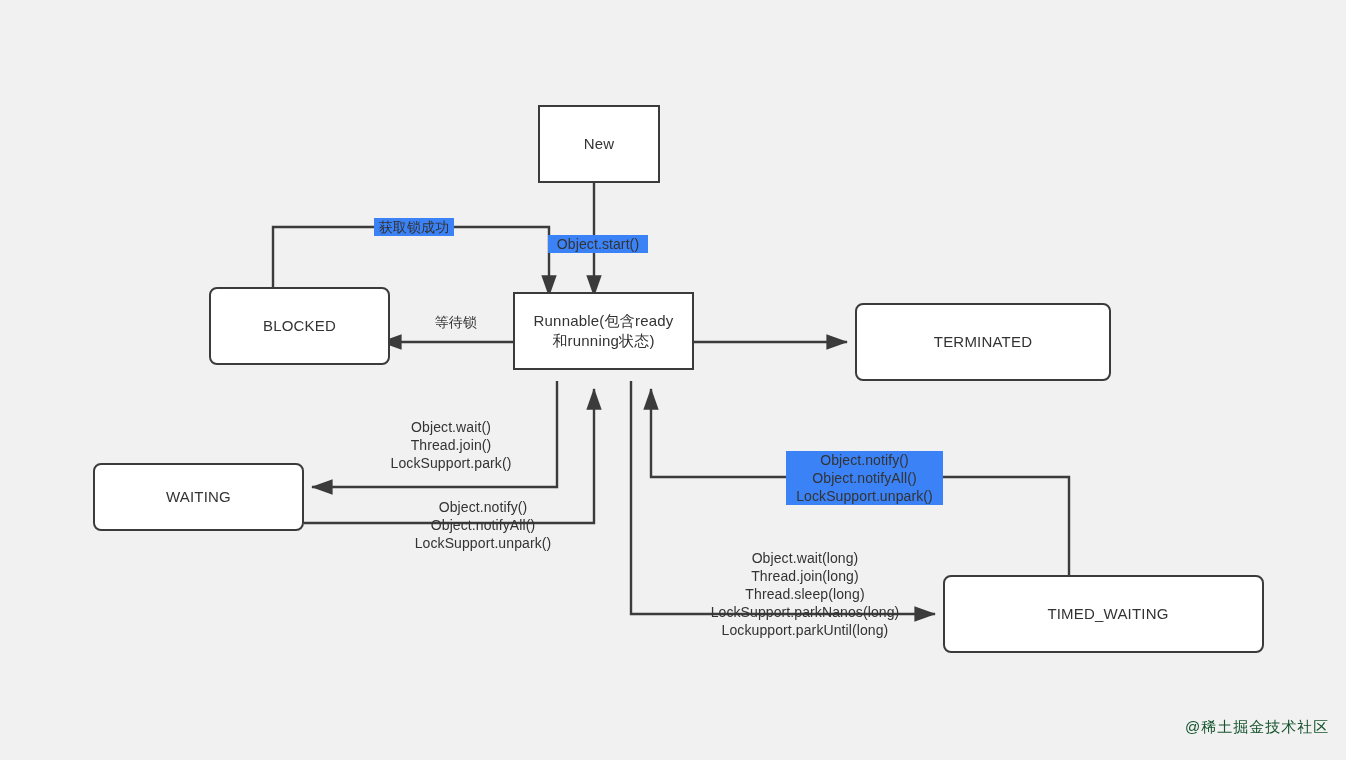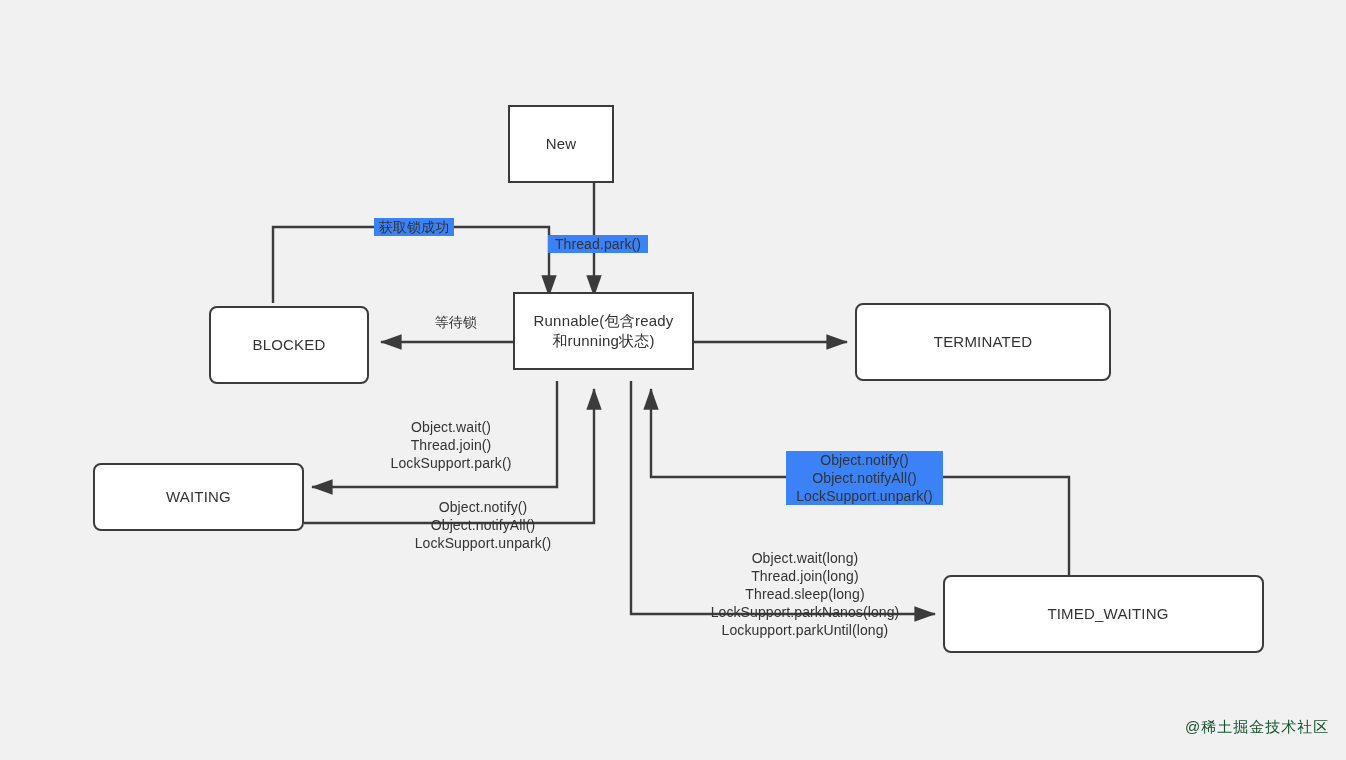--- a/index.html
+++ b/index.html
@@ -81,46 +81,46 @@
     <path d="M 557,381 L 557,487 L 312,487" marker-end="url(#arrow)"></path>
 
     <path d="M 304,523 L 594,523 L 594,389" marker-end="url(#arrow)"></path>
 
     <path d="M 631,381 L 631,614 L 935,614" marker-end="url(#arrow)"></path>
 
     <path d="M 1069,575 L 1069,477 L 651,477 L 651,389" marker-end="url(#arrow)"></path>
   </g>
 </svg>
 
-<div class="node-box sharp" style="left:508px; top:105px; width:106px; height:78px;">
+<div class="node-box sharp" style="left:538px; top:105px; width:122px; height:78px;">
   <span class="node-label">New</span>
 </div>
 
-<div class="node-box rounded" style="left:209px; top:306px; width:160px; height:78px;">
+<div class="node-box rounded" style="left:209px; top:287px; width:181px; height:78px;">
   <span class="node-label">BLOCKED</span>
 </div>
 
 <div class="node-box sharp" style="left:513px; top:292px; width:181px; height:78px;">
   <span class="node-label">Runnable(包含ready
 和running状态)</span>
 </div>
 
 <div class="node-box rounded" style="left:855px; top:303px; width:256px; height:78px;">
   <span class="node-label">TERMINATED</span>
 </div>
 
 <div class="node-box rounded" style="left:93px; top:463px; width:211px; height:68px;">
   <span class="node-label">WAITING</span>
 </div>
 
 <div class="node-box rounded" style="left:943px; top:575px; width:321px; height:78px;padding-left:9px;">
   <span class="node-label">TIMED_WAITING</span>
 </div>
 
-<div class="edge-label opaque" style="left:548px; top:235px; width:100px;">Thread.park()</div>
+<div class="edge-label opaque" style="left:548px; top:235px; width:100px;">Object.start()</div>
 
 <div class="edge-label opaque" style="left:374px; top:218px; width:80px;">获取锁成功</div>
 
 <div class="edge-label plain" style="left:423px; top:313px; width:54px;text-align:right;">等待锁</div>
 
 <div class="edge-label plain" style="left:381px; top:418px; width:140px;">Object.wait()
 Thread.join()
 LockSupport.park()</div>
 
 <div class="edge-label plain" style="left:405px; top:498px; width:156px;">Object.notify()

